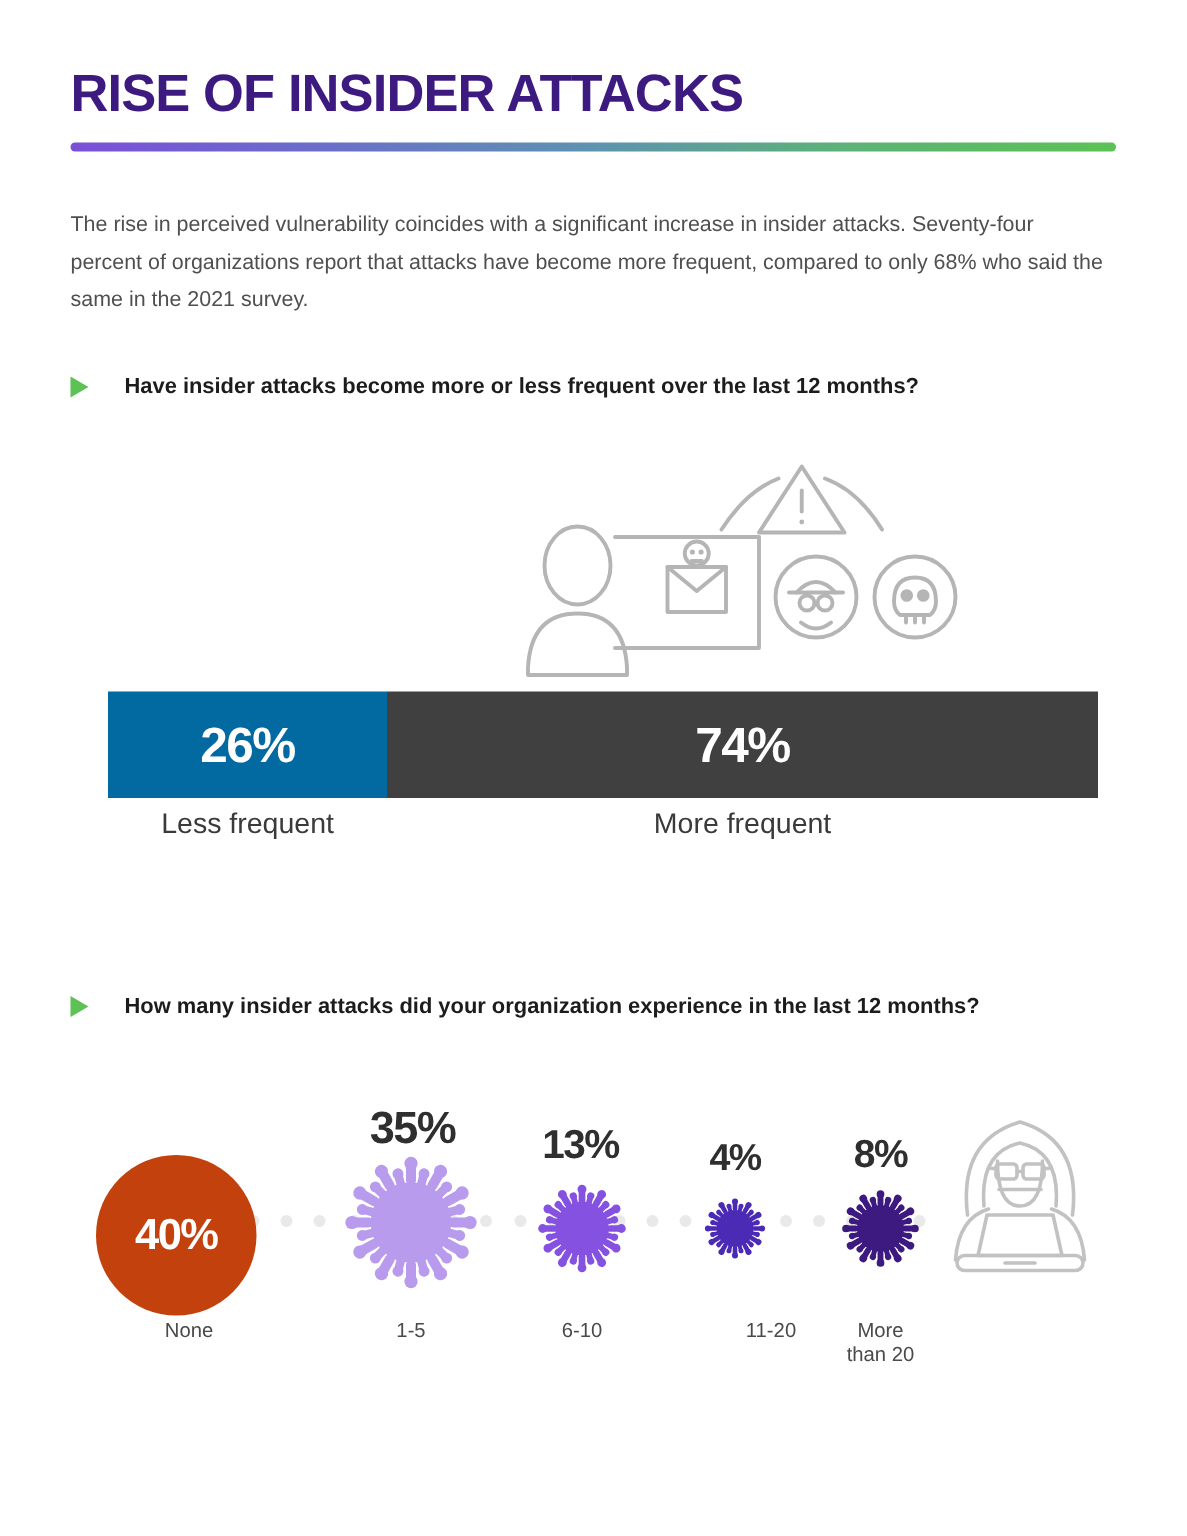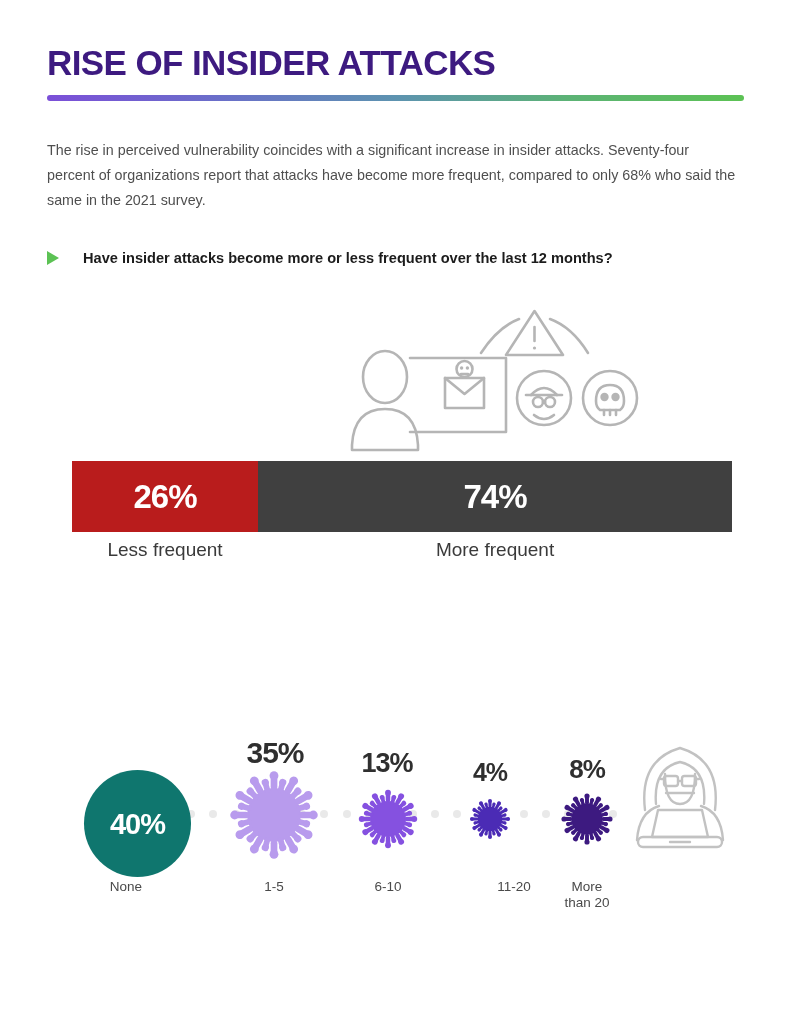--- a/index.html
+++ b/index.html
@@ -89,21 +89,21 @@
     width: 660px;
     height: 71px;
     display: flex;
   }
   .seg {
     display: flex;
     align-items: center;
     justify-content: center;
     height: 100%;
   }
-  .seg-less { background: #b91c1c; }
+  .seg-less { background: #0369a1; }
   .seg-more { background: #404040; }
   .seg-val {
     color: #ffffff;
     font-size: 33px;
     font-weight: 700;
     letter-spacing: -1px;
   }
   .bar-labels {
     position: absolute;
     left: 72px;
@@ -153,26 +153,26 @@
     top: 50%;
     transform: translate(-50%, -50%);
     font-size: 29px;
     font-weight: 700;
     color: #ffffff;
     letter-spacing: -1px;
     white-space: nowrap;
   }
   .none-circle {
     position: absolute;
-    left: 84px;
+    left: 64px;
     top: 770px;
     width: 107px;
     height: 107px;
     border-radius: 50%;
-    background: #0f766e;
+    background: #c2410c;
   }
   .vlabel {
     position: absolute;
     font-size: 13.5px;
     color: #4a4a4a;
     line-height: 16px;
     text-align: center;
     transform: translateX(-50%);
     white-space: pre-line;
   }
@@ -298,20 +298,24 @@
     </div>
     <div class="seg seg-more" style="width:71.8%">
       <span class="seg-val">74%</span>
     </div>
   </div>
   <div class="bar-labels">
     <span class="bar-label" style="left:14.1%">Less frequent</span>
     <span class="bar-label" style="left:64.1%">More frequent</span>
   </div>
 
+  <div class="question q2">
+    <span class="tri"></span>
+    <span class="q-text">How many insider attacks did your organization experience in the last 12 months?</span>
+  </div>
 
   <div class="dots-line">
     <span class="dot"></span>
     <span class="dot"></span>
     <span class="dot"></span>
     <span class="dot"></span>
     <span class="dot"></span>
     <span class="dot"></span>
     <span class="dot"></span>
     <span class="dot"></span>

